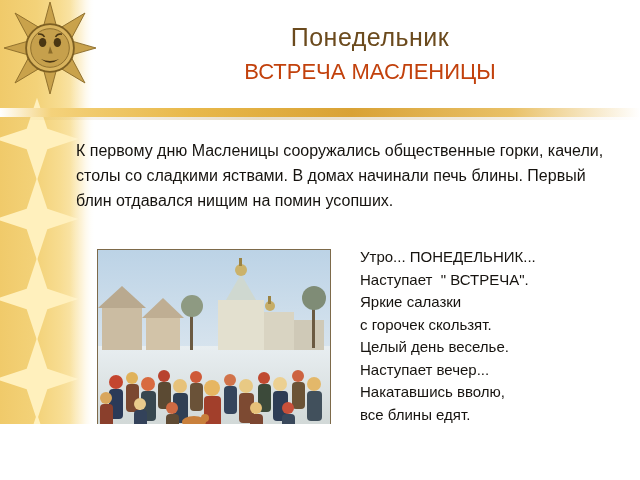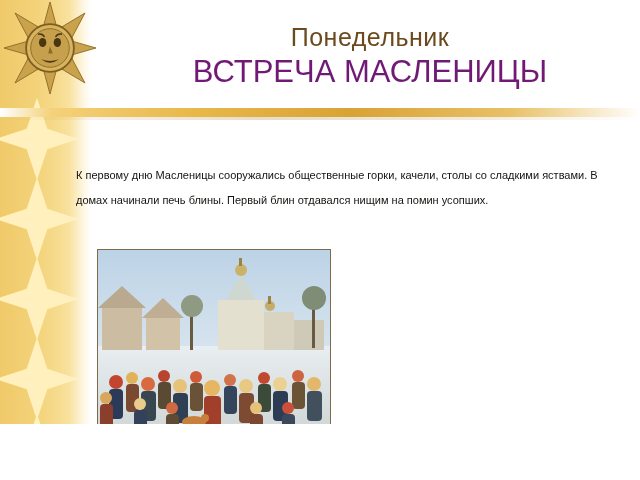--- a/index.html
+++ b/index.html
@@ -68,24 +68,24 @@
     text-align: center;
     color: #5a3d18;
   }
   .title-line1 {
     font-size: 25px;
     letter-spacing: 0.5px;
     line-height: 30px;
     color: #6b4a1d;
   }
   .title-line2 {
-    font-size: 31px;
+    font-size: 22px;
     line-height: 36px;
     margin-top: 2px;
-    color: #701a75;
+    color: #c2410c;
   }
 
   
   .divider {
     position: absolute;
     left: 0;
     top: 108px;
     width: 640px;
     height: 9px;
     background: linear-gradient(to right, #ffffff 0%, #f4d27b 8%, #e8b84a 30%, #d9a235 55%, #e9c168 80%, #ffffff 100%);
@@ -98,24 +98,23 @@
     height: 3px;
     background: linear-gradient(to right, rgba(255,255,255,0) 0%, rgba(160,120,40,0.25) 40%, rgba(160,120,40,0.15) 75%, rgba(255,255,255,0) 100%);
   }
 
   
   .intro {
     position: absolute;
     left: 76px;
     top: 138px;
     width: 528px;
-    font-size: 11px;
+    font-size: 16px;
     line-height: 25px;
     color: #16130f;
-    margin-top: 25px;
   }
 
   
   .picture {
     position: absolute;
     left: 97px;
     top: 249px;
     width: 232px;
     height: 191px;
     border: 1px solid #7d6a4a;
@@ -266,14 +265,24 @@
           <rect x="152" y="164" width="13" height="26" rx="4" fill="#7c4631"></rect>
         <circle cx="190" cy="158" r="6" fill="#c9503a"></circle>
           <rect x="184" y="164" width="13" height="26" rx="4" fill="#39485b"></rect>
       </g>
 
       <ellipse cx="96" cy="172" rx="12" ry="6" fill="#c9803c"></ellipse>
       <circle cx="107" cy="168" r="4" fill="#c9803c"></circle>
     </svg>
   </div>
 
+  <div class="poem">
+    <div>Утро... ПОНЕДЕЛЬНИК...</div>
+    <div>Наступает  " ВСТРЕЧА".</div>
+    <div>Яркие салазки</div>
+    <div>с горочек скользят.</div>
+    <div>Целый день веселье.</div>
+    <div>Наступает вечер...</div>
+    <div>Накатавшись вволю,</div>
+    <div>все блины едят.</div>
+  </div>
 
 </div>
 
 </body></html>

